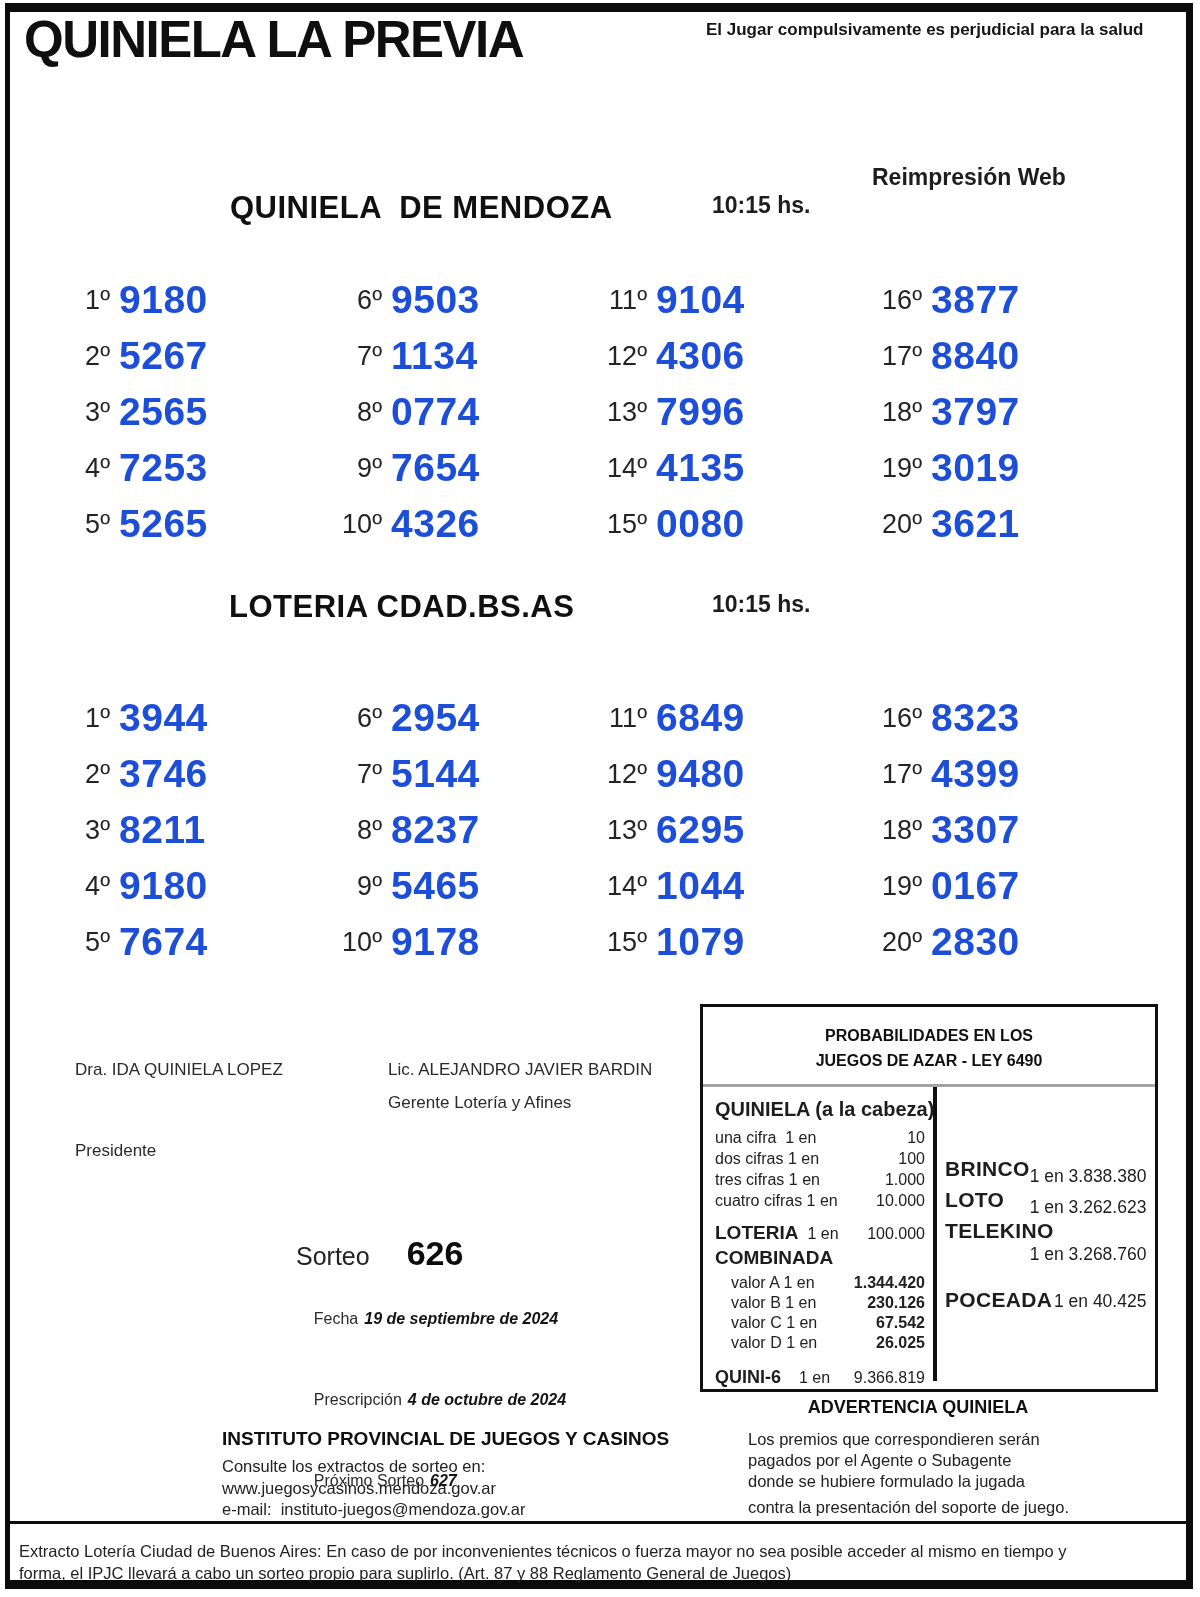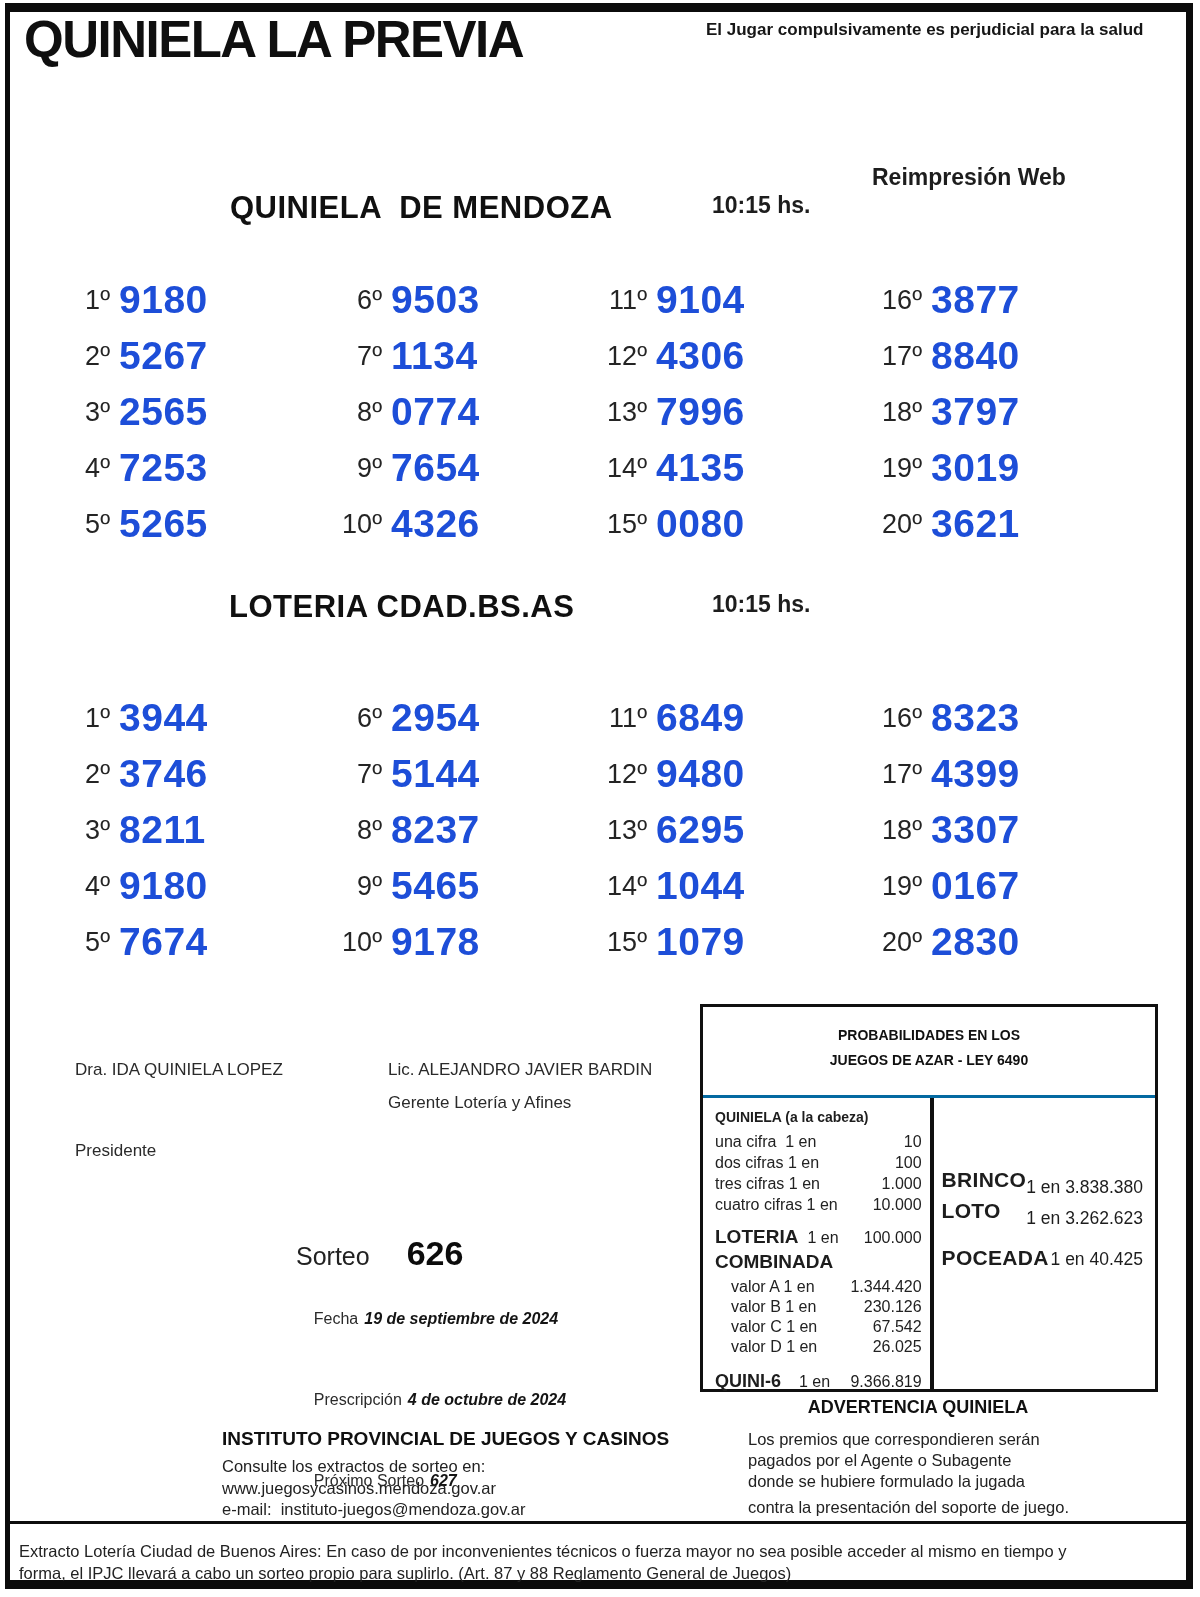--- a/index.html
+++ b/index.html
@@ -31,35 +31,35 @@
   .num { font-size:39px; font-weight:700; color:#1d4ed8; letter-spacing:0.5px; }
   .sig-name { font-size:17px; color:#2a2a2a; }
   .sig-role { font-size:17px; color:#2a2a2a; }
   #sig0-name { left:75px;  top:1060px; }
   #sig0-role { left:75px;  top:1141px; }
   #sig1-name { left:388px; top:1060px; }
   #sig1-role { left:388px; top:1093px; }
 
   
   #prob-box { left:700px; top:1004px; width:458px; height:388px; border:3px solid #101010; background:#fff; }
-  .prob-header { height:91px; border-bottom:3px solid #0369a1; text-align:center; padding-top:16px;
-                 font-weight:700; font-size:14px; line-height:25px; color:#101010; }
+  .prob-header { height:80px; border-bottom:3px solid #a3a3a3; text-align:center; padding-top:16px;
+                 font-weight:700; font-size:16px; line-height:25px; color:#101010; }
   .prob-body { display:flex; height:294px; }
   .prob-left { width:234px; border-right:4px solid #101010; padding:11px 8px 0 12px; }
   .prob-right { flex:1; padding:70px 12px 0 8px; }
-  .q-header { font-size:14px; font-weight:700; margin-bottom:6px; white-space:pre; }
+  .q-header { font-size:20px; font-weight:700; margin-bottom:6px; white-space:pre; }
   .q-row { display:flex; font-size:16px; line-height:21px; white-space:pre; color:#222; }
   .q-row .val { margin-left:auto; }
   .loteria-row { display:flex; margin-top:11px; align-items:baseline; }
   .loteria-row .lbl { font-weight:700; font-size:19px; }
   .loteria-row .mid { font-size:16px; margin-left:9px; }
   .loteria-row .val { margin-left:auto; font-size:16px; }
   .comb-header { font-size:19px; font-weight:700; margin-top:3px; margin-bottom:4px; }
   .comb-row { display:flex; font-size:16px; line-height:20px; padding-left:16px; white-space:pre; color:#222; }
-  .comb-row .val { margin-left:auto; }
+  .comb-row .val { margin-left:auto;font-weight:bold; }
   .quini-row { display:flex; margin-top:14px; align-items:baseline; }
   .quini-row .lbl { font-weight:700; font-size:18px; }
   .quini-row .mid { margin-left:18px; font-size:16px; }
   .quini-row .val { margin-left:auto; font-size:16px; }
   .game-row { display:flex; align-items:flex-start; margin-bottom:7px; }
   .game-row .gname { font-weight:700; font-size:21px; letter-spacing:0.3px; }
   .game-row .godds { margin-left:auto; font-size:17.5px; position:relative; top:9px; white-space:pre; }
   .game-block { margin-bottom:7px; }
   .game-block .gname { font-weight:700; font-size:21px; letter-spacing:0.3px; }
   .game-block .godds-line { text-align:right; font-size:17.5px; margin-top:1px; }
@@ -307,20 +307,24 @@
     </div>
     <div class="prob-right" id="other-games">
         <div class="game-row">
           <span class="gname">BRINCO</span>
           <span class="godds">1 en 3.838.380</span>
         </div>
         <div class="game-row">
           <span class="gname">LOTO</span>
           <span class="godds">1 en 3.262.623</span>
         </div>
+        <div class="game-block">
+          <div class="gname">TELEKINO</div>
+          <div class="godds-line">1 en 3.268.760</div>
+        </div>
         <div class="game-row poceada">
           <span class="gname">POCEADA</span>
           <span class="godds">1 en 40.425</span>
         </div>
       </div>
   </div>
 </div>
 
 <div class="abs" id="sorteo">
   <div class="sorteo-row1">

